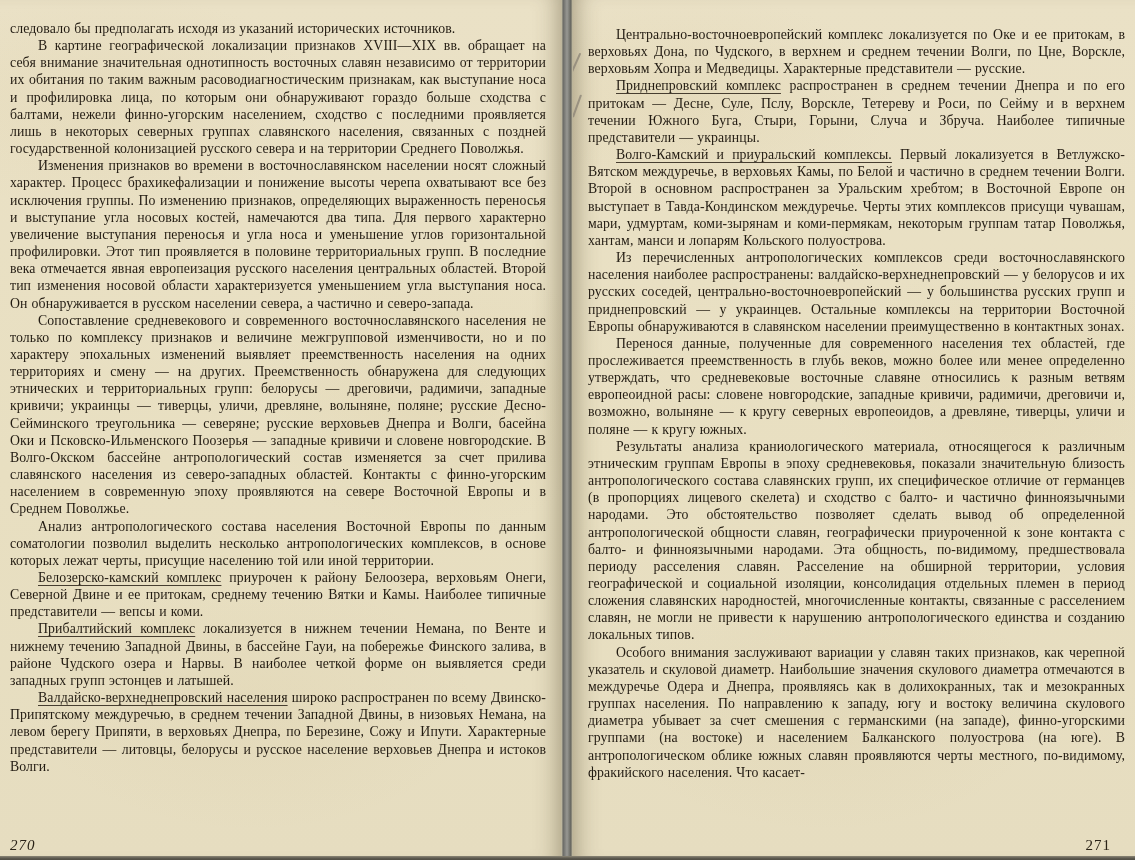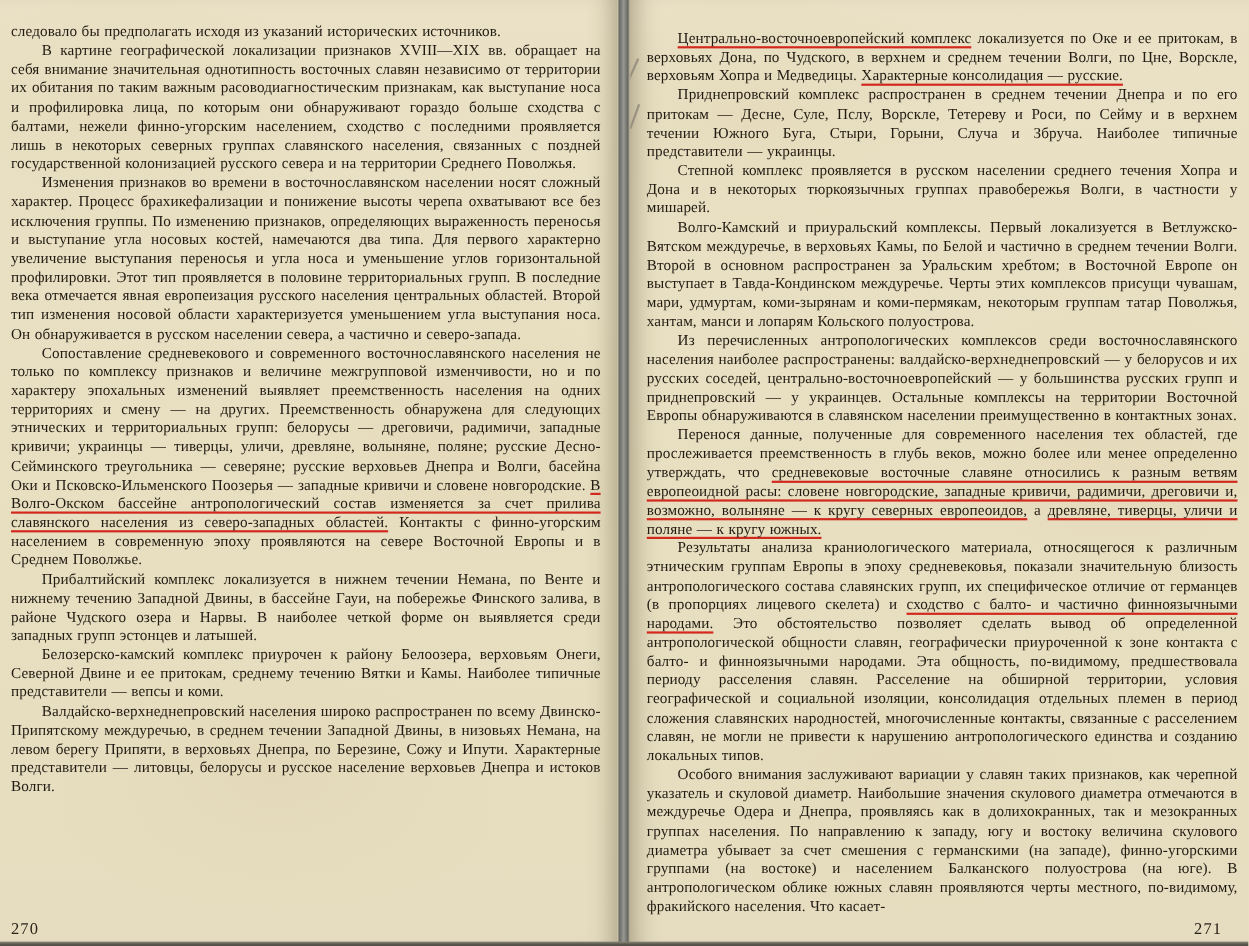--- a/index.html
+++ b/index.html
@@ -31,67 +31,67 @@
     position:absolute;
     text-align:justify;
     font-size:13.8px;line-height:17.15px;letter-spacing:0.1px;
     word-spacing:0.5px;
   }
   .page-left .text-block{left:10px;top:20px;width:536px;}
   .page-right .text-block{left:15px;top:26px;width:537px;}
   .para{margin:0;text-indent:28px;}
   .para.no-indent{text-indent:0;}
   .u-red{
-    text-decoration:underline;
     text-decoration-color:#d2291f;
     text-decoration-thickness:2.2px;
     text-underline-offset:3px;
   }
   .u-print{
+    text-decoration:underline;
     text-decoration-color:#473e30;
     text-decoration-thickness:1px;
     text-underline-offset:3px;
     margin-top:47px;
   }
   .page-number{
     position:absolute;bottom:6px;font-size:15px;letter-spacing:1px;color:#2a2317;
   }
-  .page-number.pn-left{left:10px;}
+  .page-number.pn-left{left:10px;font-style:italic;}
   .page-number.pn-right{right:24px;}
   .pencil-mark{
     position:absolute;width:2px;background:#8d8678;border-radius:2px;opacity:0.8;
   }
   .pencil-mark.m1{left:1px;top:52px;height:26px;transform:rotate(24deg);}
   .pencil-mark.m2{left:3px;top:94px;height:24px;transform:rotate(20deg);}
 </style>
 </head>
 <body>
 
 <div class="page page-left">
   <div class="text-block">
       <p class="para no-indent"><span>следовало бы предполагать исходя из указаний исторических источников.</span></p>
       <p class="para"><span>В картине географической локализации признаков XVIII—XIX вв. обращает на себя внимание значительная однотипность восточных славян независимо от территории их обитания по таким важным расоводиагностическим признакам, как выступание носа и профилировка лица, по которым они обнаруживают гораздо больше сходства с балтами, нежели финно-угорским населением, сходство с последними проявляется лишь в некоторых северных группах славянского населения, связанных с поздней государственной колонизацией русского севера и на территории Среднего Поволжья.</span></p>
       <p class="para"><span>Изменения признаков во времени в восточнославянском населении носят сложный характер. Процесс брахикефализации и понижение высоты черепа охватывают все без исключения группы. По изменению признаков, определяющих выраженность переносья и выступание угла носовых костей, намечаются два типа. Для первого характерно увеличение выступания переносья и угла носа и уменьшение углов горизонтальной профилировки. Этот тип проявляется в половине территориальных групп. В последние века отмечается явная европеизация русского населения центральных областей. Второй тип изменения носовой области характеризуется уменьшением угла выступания носа. Он обнаруживается в русском населении севера, а частично и северо-запада.</span></p>
       <p class="para"><span>Сопоставление средневекового и современного восточнославянского населения не только по комплексу признаков и величине межгрупповой изменчивости, но и по характеру эпохальных изменений выявляет преемственность населения на одних территориях и смену — на других. Преемственность обнаружена для следующих этнических и территориальных групп: белорусы — дреговичи, радимичи, западные кривичи; украинцы — тиверцы, уличи, древляне, волыняне, поляне; русские Десно-Сейминского треугольника — северяне; русские верховьев Днепра и Волги, басейна Оки и Псковско-Ильменского Поозерья — западные кривичи и словене новгородские. </span><span class="u-red">В Волго-Окском бассейне антропологический состав изменяется за счет прилива славянского населения из северо-западных областей.</span><span> Контакты с финно-угорским населением в современную эпоху проявляются на севере Восточной Европы и в Среднем Поволжье.</span></p>
+      <p class="para"><span>Анализ антропологического состава населения Восточной Европы по данным соматологии позволил выделить несколько антропологических комплексов, в основе которых лежат черты, присущие населению той или иной территории.</span></p>
+      <p class="para"><span class="u-print">Белозерско-камский комплекс</span><span> приурочен к району Белоозера, верховьям Онеги, Северной Двине и ее притокам, среднему течению Вятки и Камы. Наиболее типичные представители — вепсы и коми.</span></p>
       <p class="para"><span class="u-print">Прибалтийский комплекс</span><span> локализуется в нижнем течении Немана, по Венте и нижнему течению Западной Двины, в бассейне Гауи, на побережье Финского залива, в районе Чудского озера и Нарвы. В наиболее четкой форме он выявляется среди западных групп эстонцев и латышей.</span></p>
-      <p class="para"><span class="u-print">Белозерско-камский комплекс</span><span> приурочен к району Белоозера, верховьям Онеги, Северной Двине и ее притокам, среднему течению Вятки и Камы. Наиболее типичные представители — вепсы и коми.</span></p>
       <p class="para"><span class="u-print">Валдайско-верхнеднепровский населения</span><span> широко распространен по всему Двинско-Припятскому междуречью, в среднем течении Западной Двины, в низовьях Немана, на левом берегу Припяти, в верховьях Днепра, по Березине, Сожу и Ипути. Характерные представители — литовцы, белорусы и русское население верховьев Днепра и истоков Волги.</span></p>
     </div>
   <div class="page-number pn-left">270</div>
 </div>
 
 <div class="divider"></div>
 
 <div class="page page-right">
   <div class="pencil-mark m1"></div>
   <div class="pencil-mark m2"></div>
   <div class="text-block">
-      <p class="para"><span class="u-red">Центрально-восточноевропейский комплекс</span><span> локализуется по Оке и ее притокам, в верховьях Дона, по Чудского, в верхнем и среднем течении Волги, по Цне, Ворскле, верховьям Хопра и Медведицы. </span><span class="u-red">Характерные консолидация — русские.</span></p>
+      <p class="para"><span class="u-red">Центрально-восточноевропейский комплекс</span><span> локализуется по Оке и ее притокам, в верховьях Дона, по Чудского, в верхнем и среднем течении Волги, по Цне, Ворскле, верховьям Хопра и Медведицы. </span><span class="u-red">Характерные представители — русские.</span></p>
       <p class="para"><span class="u-print">Приднепровский комплекс</span><span> распространен в среднем течении Днепра и по его притокам — Десне, Суле, Пслу, Ворскле, Тетереву и Роси, по Сейму и в верхнем течении Южного Буга, Стыри, Горыни, Случа и Збруча. Наиболее типичные представители — украинцы.</span></p>
-      <p class="para"><span class="u-print">Степной комплекс</span><span> проявляется в русском населении среднего течения Хопра и Дона и в некоторых тюркоязычных группах правобережья Волги, в частности у мишарей.</span></p>
       <p class="para"><span class="u-print">Волго-Камский и приуральский комплексы.</span><span> Первый локализуется в Ветлужско-Вятском междуречье, в верховьях Камы, по Белой и частично в среднем течении Волги. Второй в основном распространен за Уральским хребтом; в Восточной Европе он выступает в Тавда-Кондинском междуречье. Черты этих комплексов присущи чувашам, мари, удмуртам, коми-зырянам и коми-пермякам, некоторым группам татар Поволжья, хантам, манси и лопарям Кольского полуострова.</span></p>
       <p class="para"><span>Из перечисленных антропологических комплексов среди восточнославянского населения наиболее распространены: валдайско-верхнеднепровский — у белорусов и их русских соседей, центрально-восточноевропейский — у большинства русских групп и приднепровский — у украинцев. Остальные комплексы на территории Восточной Европы обнаруживаются в славянском населении преимущественно в контактных зонах.</span></p>
       <p class="para"><span>Перенося данные, полученные для современного населения тех областей, где прослеживается преемственность в глубь веков, можно более или менее определенно утверждать, что </span><span class="u-red">средневековые восточные славяне относились к разным ветвям европеоидной расы: словене новгородские, западные кривичи, радимичи, дреговичи и, возможно, волыняне — к кругу северных европеоидов,</span><span> а </span><span class="u-red">древляне, тиверцы, уличи и поляне — к кругу южных.</span></p>
       <p class="para"><span>Результаты анализа краниологического материала, относящегося к различным этническим группам Европы в эпоху средневековья, показали значительную близость антропологического состава славянских групп, их специфическое отличие от германцев (в пропорциях лицевого скелета) и </span><span class="u-red">сходство с балто- и частично финноязычными народами.</span><span> Это обстоятельство позволяет сделать вывод об определенной антропологической общности славян, географически приуроченной к зоне контакта с балто- и финноязычными народами. Эта общность, по-видимому, предшествовала периоду расселения славян. Расселение на обширной территории, условия географической и социальной изоляции, консолидация отдельных племен в период сложения славянских народностей, многочисленные контакты, связанные с расселением славян, не могли не привести к нарушению антропологического единства и созданию локальных типов.</span></p>
       <p class="para"><span>Особого внимания заслуживают вариации у славян таких признаков, как черепной указатель и скуловой диаметр. Наибольшие значения скулового диаметра отмечаются в междуречье Одера и Днепра, проявляясь как в долихокранных, так и мезокранных группах населения. По направлению к западу, югу и востоку величина скулового диаметра убывает за счет смешения с германскими (на западе), финно-угорскими группами (на востоке) и населением Балканского полуострова (на юге). В антропологическом облике южных славян проявляются черты местного, по-видимому, фракийского населения. Что касает-</span></p>
     </div>
   <div class="page-number pn-right">271</div>
 </div>
 
 <div class="bottom-edge"></div>

